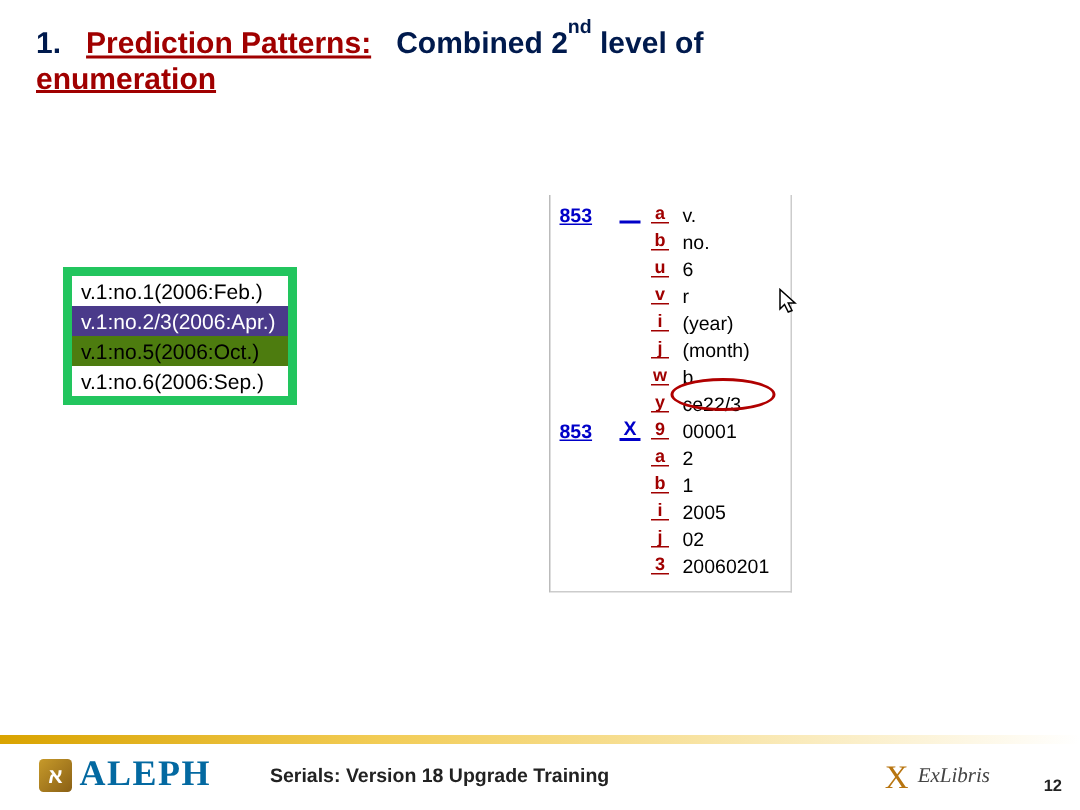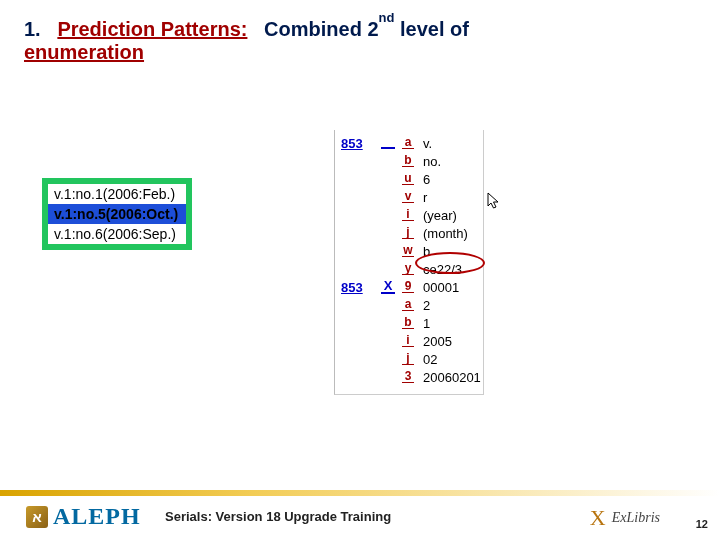--- a/index.html
+++ b/index.html
@@ -44,32 +44,31 @@
     font-family: "Arial", sans-serif;
     font-size: 14px;
     color: #000;
     white-space: nowrap;
   }
   .left-table .row.sel {
     background: #4a3a8a;
     color: #fff;
   }
   .left-table .row.alt {
-    background: #1d4ed8;
-    font-weight: bold;
+    background: #4d7c0f;
   }
   .right-panel {
     position: absolute;
-    left: 334px;
+    left: 366px;
     top: 0;
     border: 1px solid #ccc;
     border-top: none;
     border-left: 1px solid #bbb;
     background: #fff;
-    padding: 4px 2px 8px 6px;
+    padding: 4px 14px 8px 6px;
   }
   .marc-block { position: relative; }
   .marc-row {
     display: flex;
     align-items: center;
     height: 18px;
     font-size: 13px;
   }
   .tag-col {
     width: 36px;
@@ -177,21 +176,21 @@
   }
   .aleph-text {
     font-family: Liberation Serif, serif;
     font-size: 24px;
     font-weight: bold;
     color: #0369a1;
     letter-spacing: 1px;
   }
   .footer-text {
     position: absolute;
-    left: 165px;
+    left: 180px;
     bottom: 16px;
     font-size: 13px;
     font-weight: bold;
     color: #222;
   }
   .logo-exlibris {
     position: absolute;
     right: 60px;
     bottom: 12px;
     display: flex;
@@ -239,20 +238,21 @@
   </div>
   <div class="title-line">
     <span class="title-red">enumeration</span>
   </div>
 </div>
 
 <div class="content">
 
   <div class="left-table" id="left-table">
       <div class="row">v.1:no.1(2006:Feb.)</div>
+      <div class="row sel">v.1:no.2/3(2006:Apr.)</div>
       <div class="row alt">v.1:no.5(2006:Oct.)</div>
       <div class="row">v.1:no.6(2006:Sep.)</div>
     </div>
 
   <div class="right-panel">
     <div class="marc-block" id="marc-block">
         <div class="marc-row">
           <span class="tag-col">
             <span class="tag-a">853</span>
           </span>

